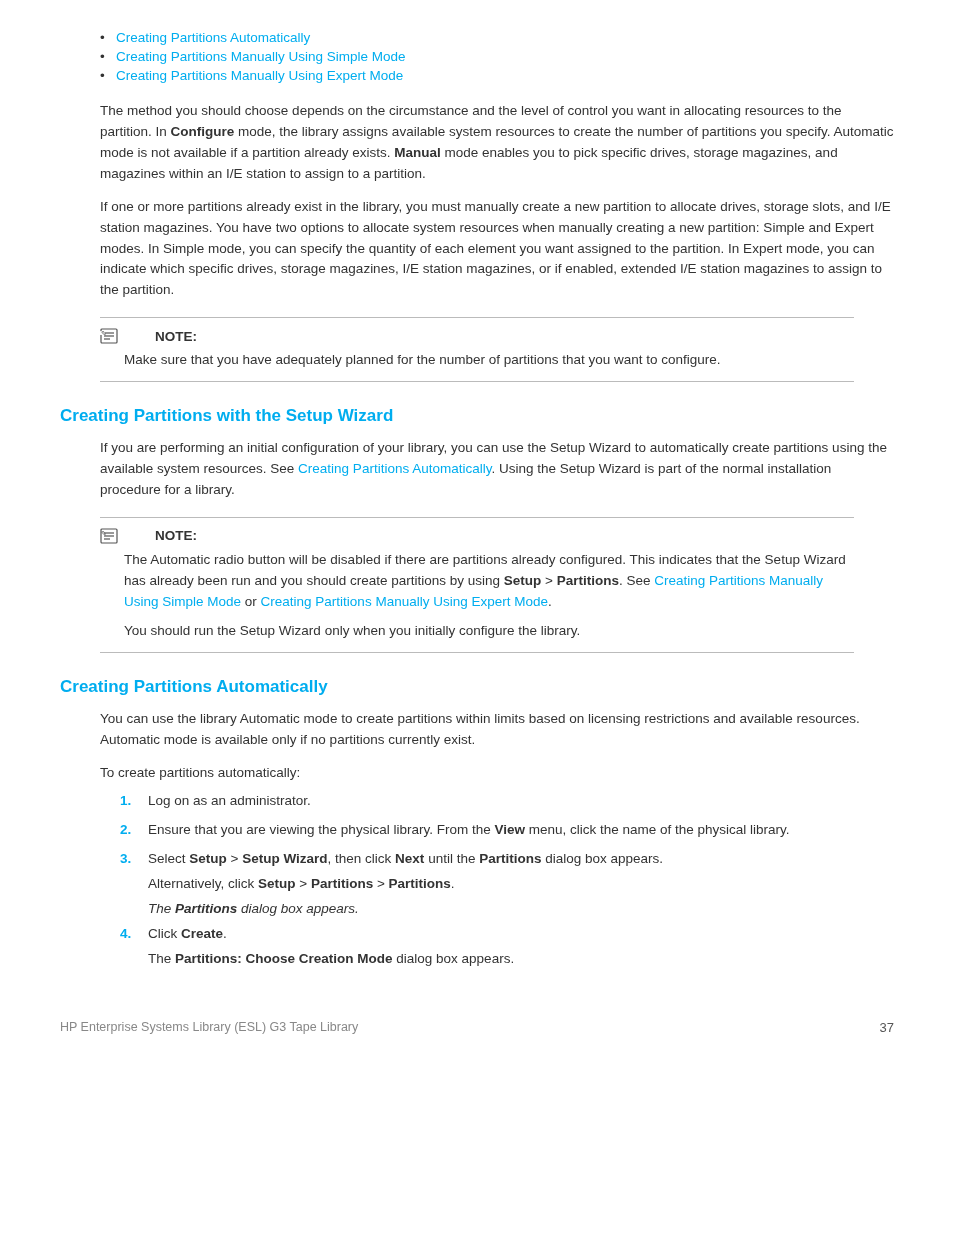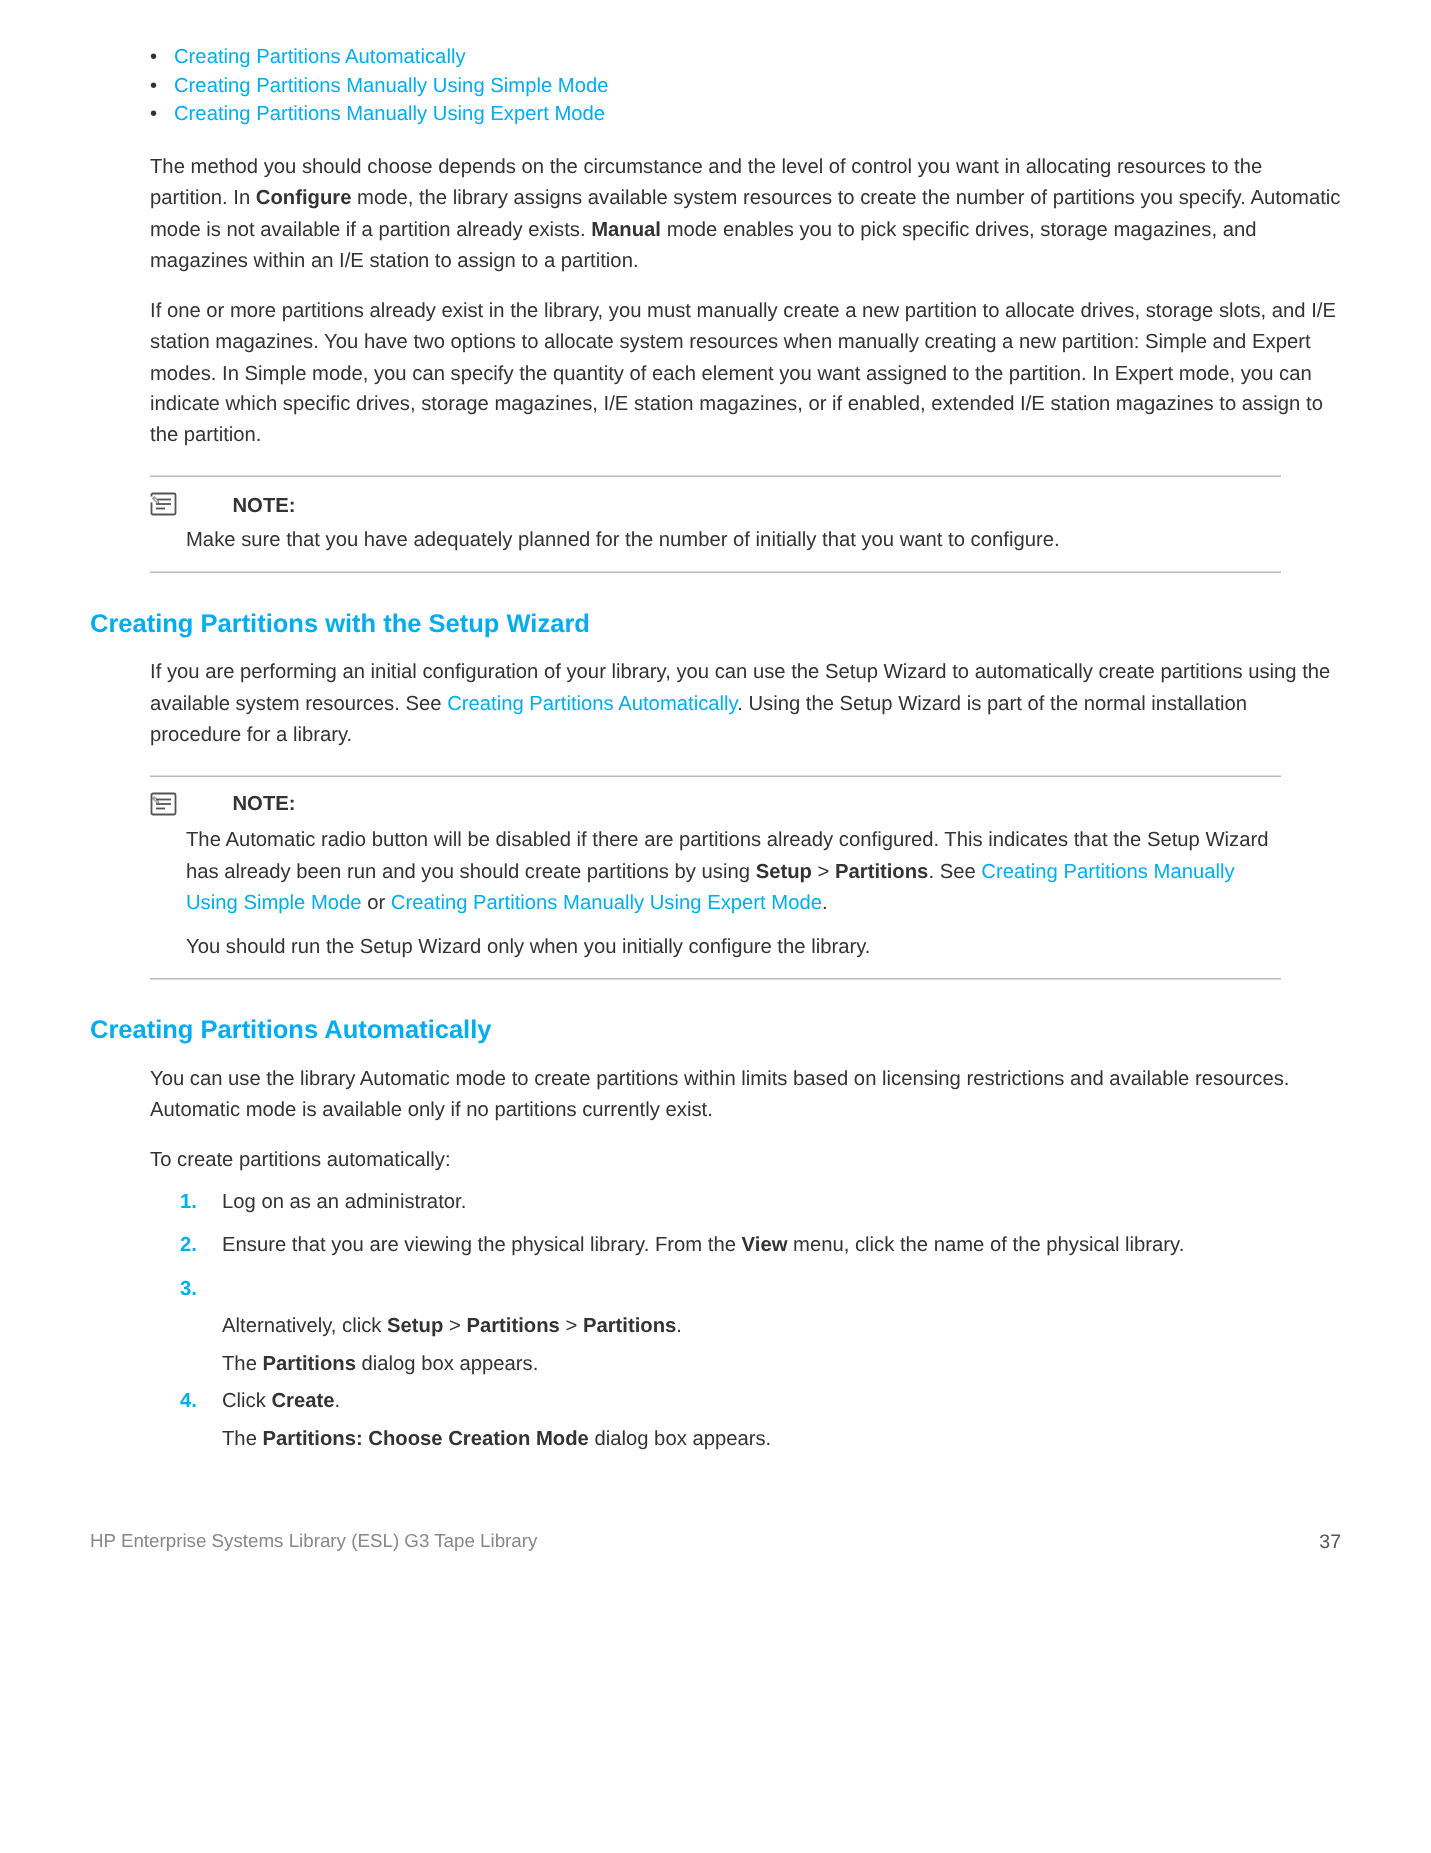--- a/index.html
+++ b/index.html
@@ -171,21 +171,21 @@
         <line x1="4" y1="5" x2="14" y2="5" stroke="#555" stroke-width="1.2"></line>
         <line x1="4" y1="8" x2="14" y2="8" stroke="#555" stroke-width="1.2"></line>
         <line x1="4" y1="11" x2="10" y2="11" stroke="#555" stroke-width="1.2"></line>
         <rect x="0" y="3" width="5" height="4" rx="0.5" fill="white" stroke="none"></rect>
         <text x="1" y="8" font-size="7" fill="#555" font-family="Arial">✎</text>
       </svg>
     </span>
     <span class="note-label">NOTE:</span>
   </div>
   <div class="note-text">
-    <p>Make sure that you have adequately planned for the number of initially that you want to configure.</p>
+    <p>Make sure that you have adequately planned for the number of partitions that you want to configure.</p>
   </div>
 </div>
 
 <h2 class="section-heading">Creating Partitions with the Setup Wizard</h2>
 
 <p class="body-text">
   If you are performing an initial configuration of your library, you can use the Setup Wizard to
   automatically create partitions using the available system resources. See <a href="#auto">Creating Partitions
   Automatically</a>. Using the Setup Wizard is part of the normal installation procedure for a library.
 </p>
@@ -227,27 +227,28 @@
     <span>Log on as an administrator.</span>
   </li>
 
   <li style="display:flex; gap:8px; margin-bottom:8px;">
     <span style="min-width:20px; color:#00adef; font-weight:bold;">2.</span>
     <span>Ensure that you are viewing the physical library. From the <strong>View</strong> menu, click the name of the physical library.</span>
   </li>
 
   <li style="display:flex; gap:8px; margin-bottom:4px;">
     <span style="min-width:20px; color:#00adef; font-weight:bold;">3.</span>
+    <span>Select <strong>Setup</strong> &gt; <strong>Setup Wizard</strong>, then click <strong>Next</strong> until the <strong>Partitions</strong> dialog box appears.</span>
   </li>
 </ol>
 
 <p class="indent-extra" style="margin-left: 88px;">
   Alternatively, click <strong>Setup</strong> &gt; <strong>Partitions</strong> &gt; <strong>Partitions</strong>.
 </p>
-<p class="indent-extra" style="margin-left: 88px; ">
+<p class="indent-extra" style="margin-left: 88px;  font-style: italic;">
   The <strong>Partitions</strong> dialog box appears.
 </p>
 
 <ol class="ordered-list" style="list-style: none; margin-left: 60px;">
   <li style="display:flex; gap:8px; margin-bottom:4px;">
     <span style="min-width:20px; color:#00adef; font-weight:bold;">4.</span>
     <span>Click <strong>Create</strong>.</span>
   </li>
 </ol>
 

